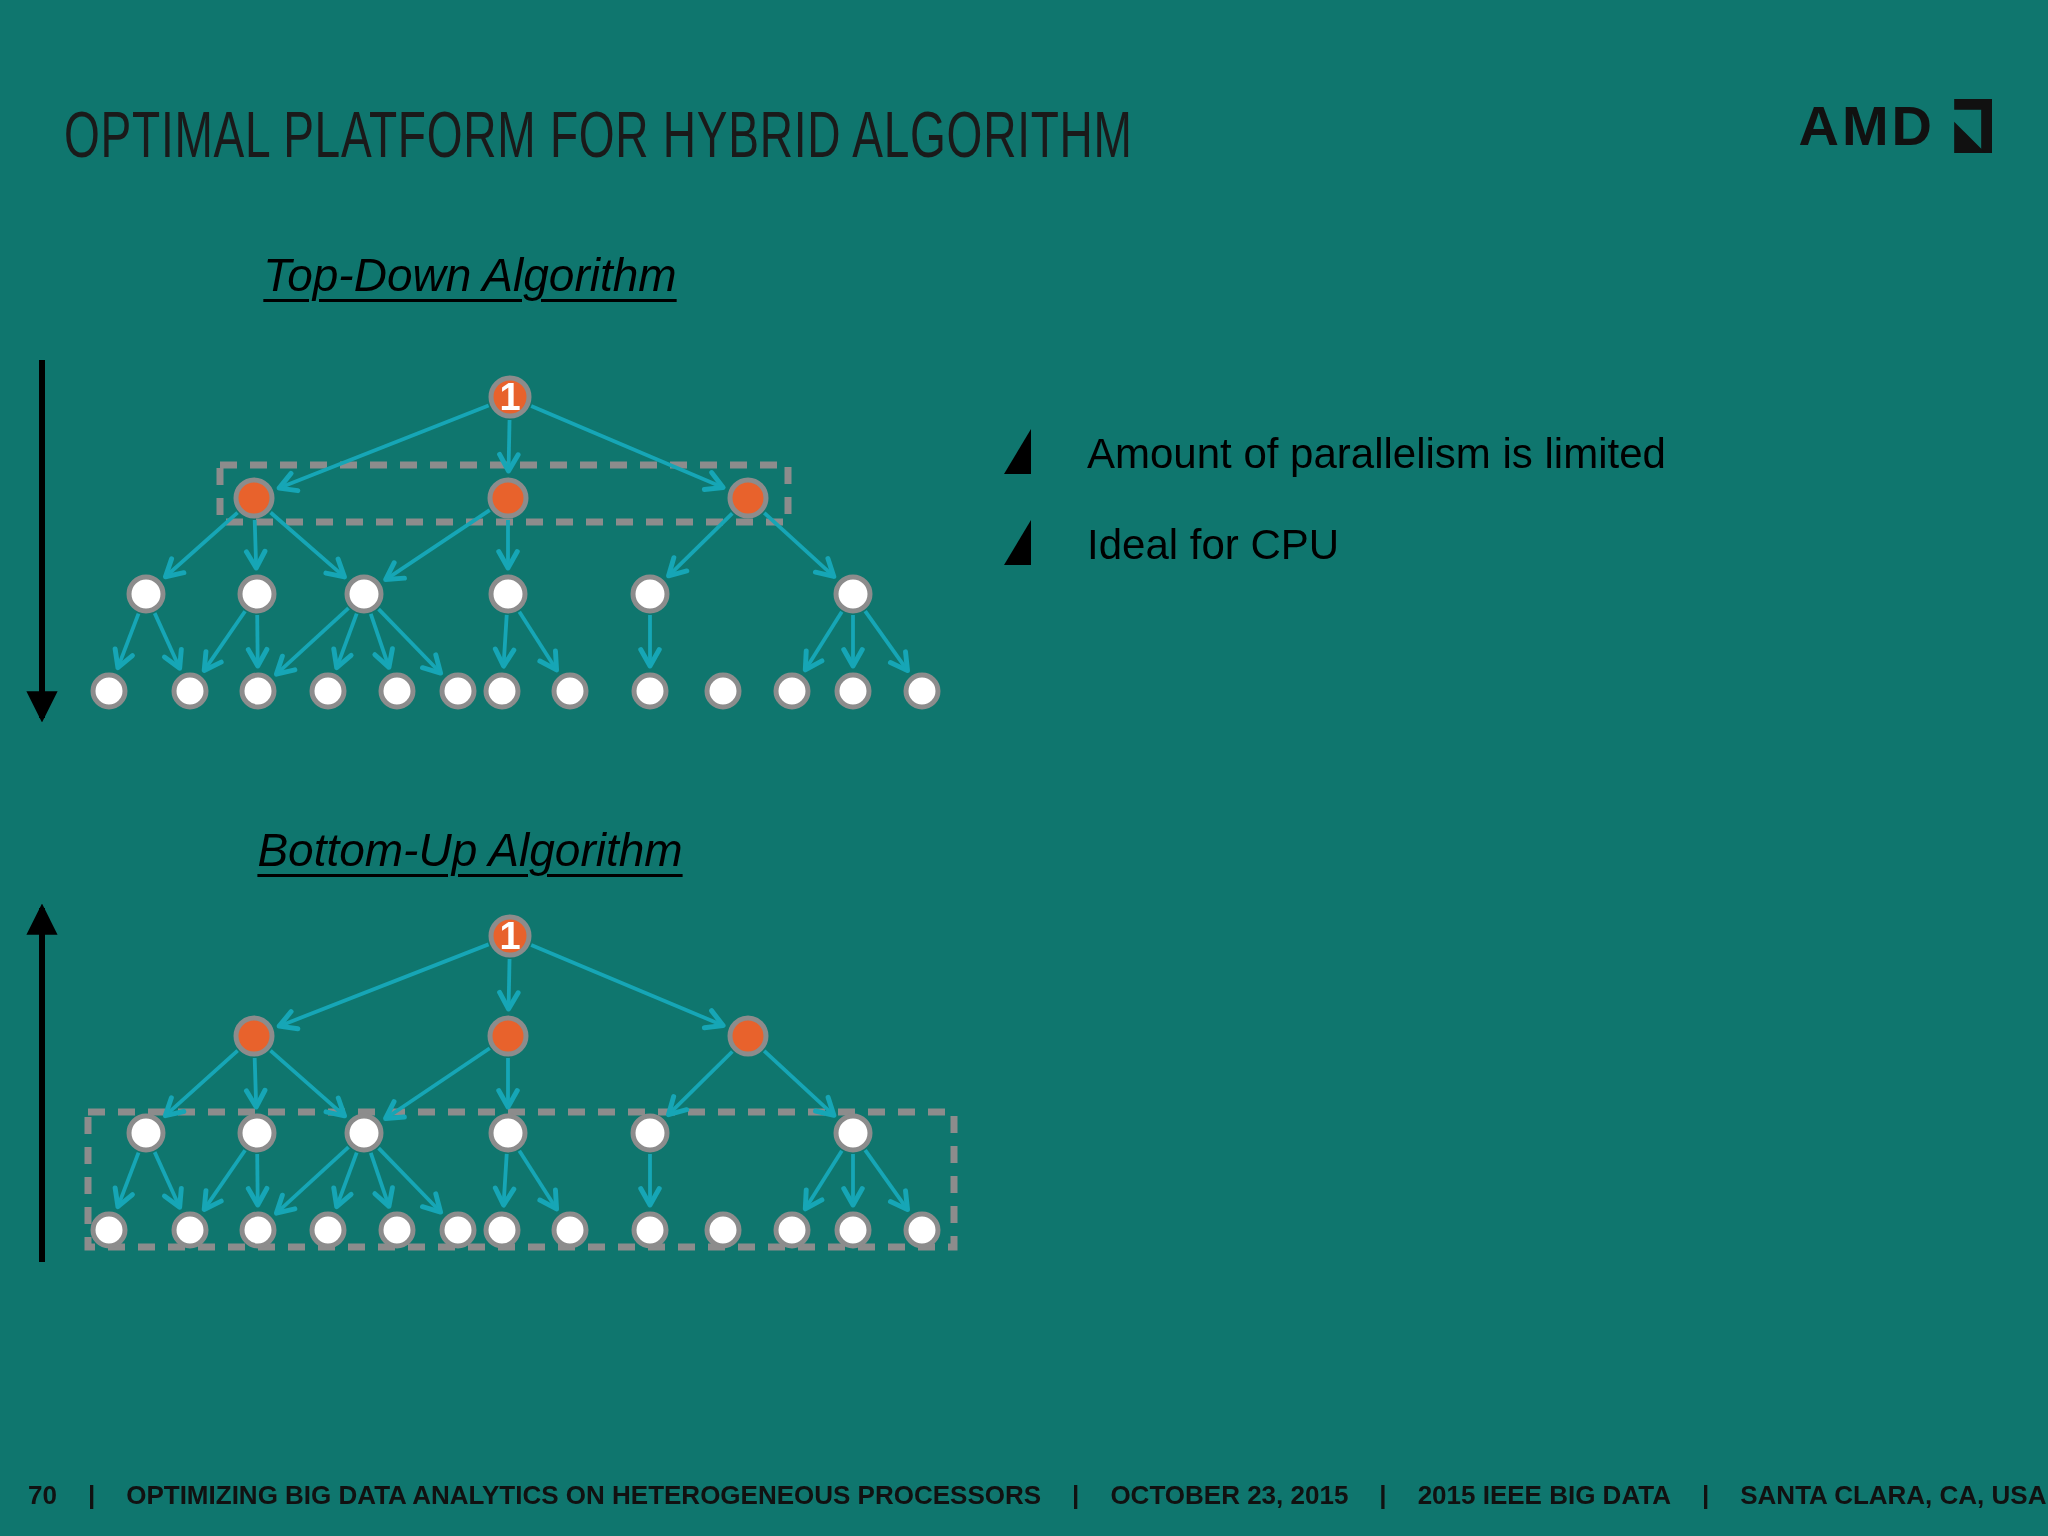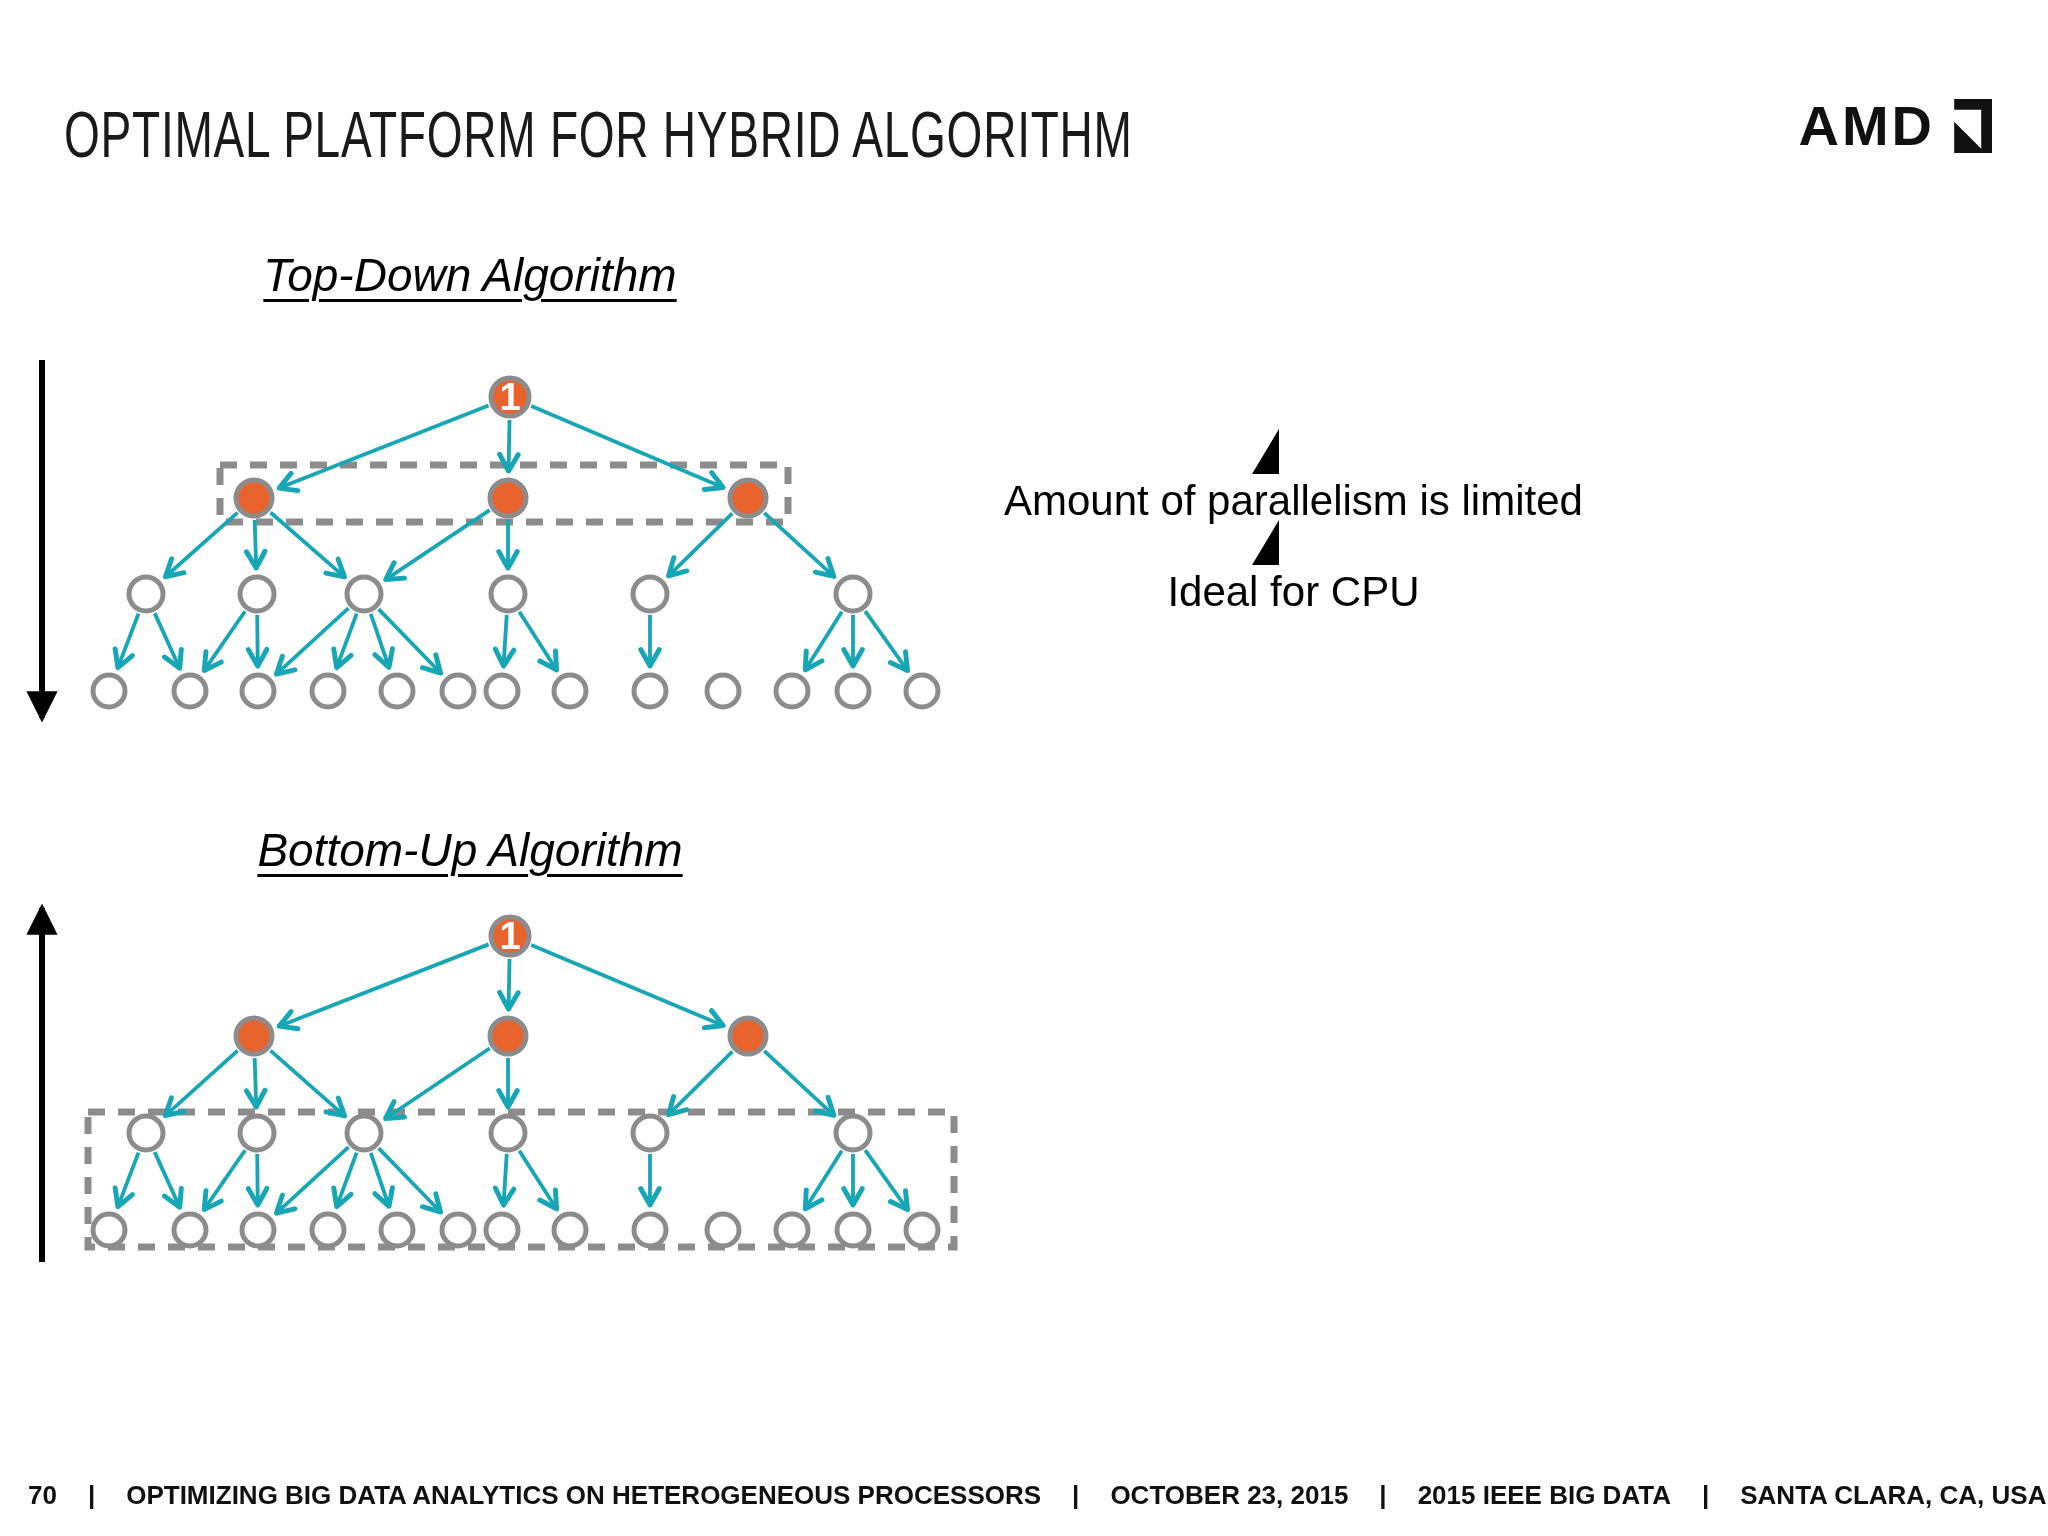--- a/index.html
+++ b/index.html
@@ -1,17 +1,17 @@
 <!DOCTYPE html>
 <html><head>
 <meta charset="utf-8">
 <style>
   html,body{margin:0;padding:0;background:#888;}
   .slide{
-    position:relative;width:2048px;height:1536px;background:#ffffff;
+    position:relative;width:2048px;height:1536px;background:#0f766e;
     font-family:"Liberation Sans", sans-serif;overflow:hidden;
   }
   .title{
     position:absolute;left:64px;top:100px;font-size:64px;font-weight:400;
     color:#1a1a1a;white-space:nowrap;line-height:1.1;
     transform:scaleX(0.72);transform-origin:left center;letter-spacing:1px;
   }
   .logo{position:absolute;top:98px;right:56px;display:flex;align-items:center;gap:3px;}
   .logo-text{font-size:56px;font-weight:700;color:#111;letter-spacing:3px;line-height:1;}
   .logo-mark{width:54px;height:54px;display:block;}
@@ -21,21 +21,21 @@
   }
   .tree-heading span{text-decoration:underline;text-decoration-thickness:3px;text-underline-offset:8px;}
   .heading-top{top:248px;}
   .heading-bottom{top:823px;}
   .tree-svg{position:absolute;left:0;display:block;}
   #tree0{top:280px;}
   #tree1{top:880px;}
   .bullets{position:absolute;left:1004px;}
   .bullets-top{top:429px;}
   .bullets-bottom{top:980px;}
-  .bullet-row{display:flex;align-items:center;height:50px;margin-bottom:41px;flex-direction:column;}
+  .bullet-row{display:flex;align-items:flex-start;height:50px;margin-bottom:41px;}
   .bullet-tri{
     width:0;height:0;border-left:27px solid transparent;border-bottom:45px solid #000;
     margin-right:56px;margin-bottom:2px;flex:none;
   }
   .bullet-text{font-size:42px;color:#000;line-height:50px;white-space:nowrap;}
   .footer{
     position:absolute;left:28px;top:1480px;display:flex;align-items:center;gap:31px;
     font-size:26px;color:#111;white-space:nowrap;font-weight:bold;
   }
   .footer .sep{color:#111;}

